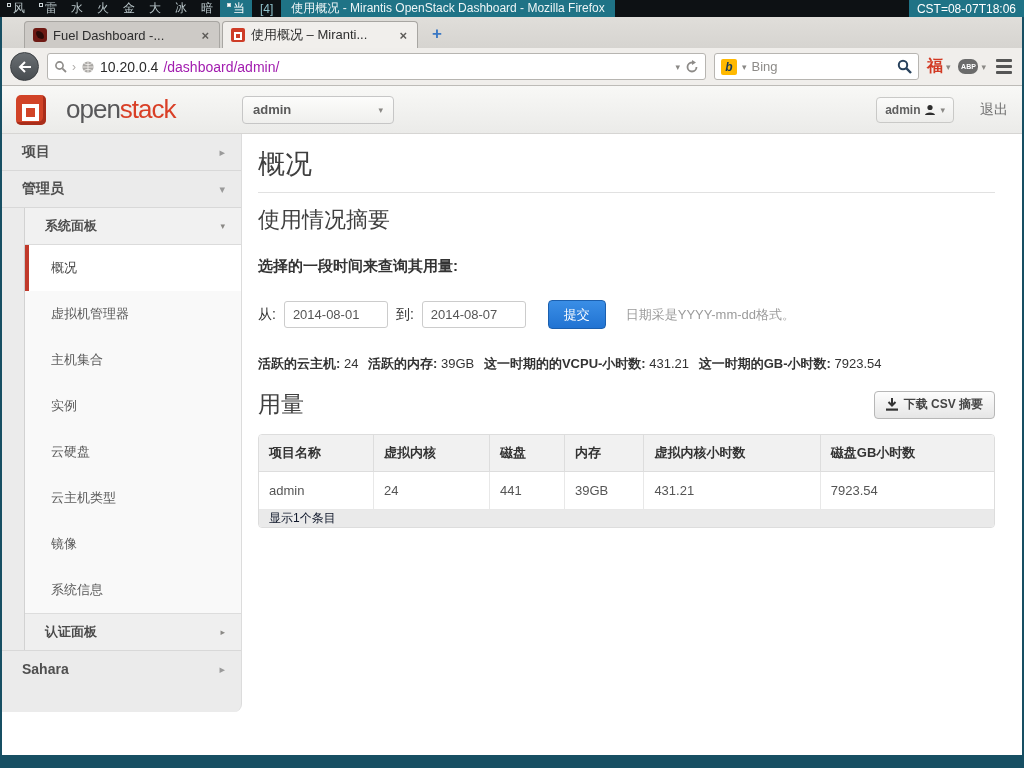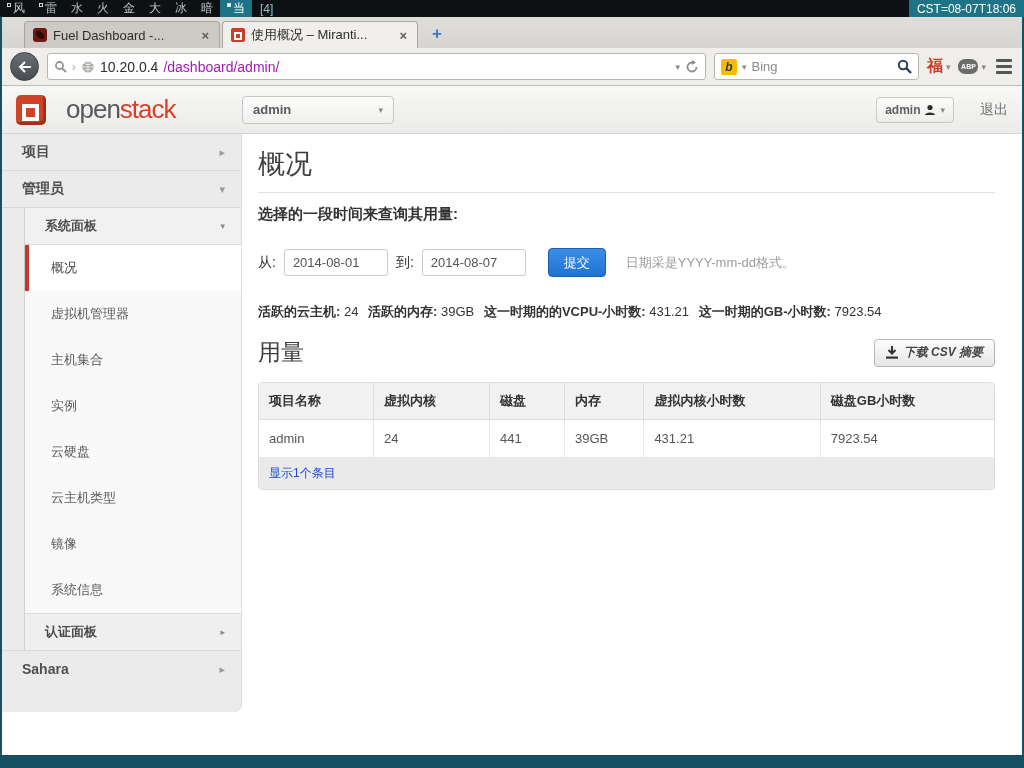--- a/index.html
+++ b/index.html
@@ -116,31 +116,31 @@
                 font-size:13px; color:#555; }
   .submit-btn { margin-left:14px; height:29px; padding:0 15px; background:linear-gradient(#3a8ee6,#2173d2);
                 border:1px solid #1b5fae; border-radius:4px; color:#fff; font-size:13px; }
   .date-hint { margin-left:12px; font-size:13px; color:#9b9b9b; }
   .stats-line { font-size:13px; color:#333; margin-bottom:16px; }
   .stats-line b { font-weight:bold; }
   .stats-line .v { margin-right:6px; font-weight:normal; }
   .usage-head { display:flex; align-items:center; justify-content:space-between; margin:4px 0 14px; }
   .usage-title { font-family:"DejaVu Serif","Liberation Serif",serif; font-size:23px; font-weight:400; color:#404040; }
   .csv-btn { height:28px; padding:0 11px; background:linear-gradient(#fdfdfd,#e6e6e6); border:1px solid #b7b7b7;
-             border-radius:4px; font-size:12px; font-weight:bold; color:#444; display:flex; align-items:center; gap:6px;font-style:italic; }
+             border-radius:4px; font-size:12px; font-weight:bold; color:#444; display:flex; align-items:center; gap:6px; }
 
   table.usage { width:100%; border:1px solid #ddd; border-radius:4px; border-collapse:separate;
                 border-spacing:0; overflow:hidden; }
   table.usage th { background:#f1f1f1; font-size:13px; font-weight:bold; color:#333; text-align:left;
                    padding:9px 10px; border-bottom:1px solid #ddd; border-left:1px solid #ddd; }
   table.usage th:first-child { border-left:none; }
   table.usage td { font-size:13px; color:#555; padding:11px 10px; background:#fff;
                    border-left:1px solid #e8e8e8; border-bottom:1px solid #e8e8e8; }
   table.usage td:first-child { border-left:none; }
-  table.usage .tfoot td { background:#eaeaea; color:#1d4ed8; font-size:12px; padding:7px 10px;
+  table.usage .tfoot td { background:#eaeaea; color:#0f172a; font-size:12px; padding:0 10px;
                           border-left:none; border-bottom:none; }
   .c1{width:15.5%}.c2{width:15.8%}.c3{width:10.2%}.c4{width:10.8%}.c5{width:24%}.c6{width:23.7%}
 
   .bottom-bar { height:13px; background:#174f63; flex:none; }
   svg { display:block; }
 </style>
 </head>
 <body>
 
 <div class="screen">
@@ -170,20 +170,21 @@
         <span>冰</span>
       </span>
     <span class="ws">
         <span>暗</span>
       </span>
     <span class="ws active">
         <span class="ws-mark filled"></span>
         <span>当</span>
       </span>
     <span class="layout-ind">[4]</span>
+    <span class="dwm-title">使用概况 - Mirantis OpenStack Dashboard - Mozilla Firefox</span>
     <span class="dwm-spacer"></span>
     <span class="dwm-clock">CST=08-07T18:06</span>
   </div>
 
   <div class="window">
 
     <div class="tab-bar">
       <div class="tab inactive">
         <span class="fuel-icon"></span>
         <span class="tab-title">Fuel Dashboard -...</span>
@@ -314,20 +315,21 @@
         </div>
         <div class="side-sec last">
           <span class="lbl">Sahara</span>
           <span class="caret">▸</span>
         </div>
       </aside>
 
       <main class="content">
         <h1 class="page-title">概况</h1>
         <hr>
+        <h2 class="sec-title">使用情况摘要</h2>
         <div class="period-label">选择的一段时间来查询其用量:</div>
 
         <div class="date-form">
           <label>从:</label>
           <input class="date-input" value="2014-08-01" style="">
           <label>到:</label>
           <input class="date-input" value="2014-08-07" style="">
           <button class="submit-btn">提交</button>
           <span class="date-hint">日期采是YYYY-mm-dd格式。</span>
         </div>

